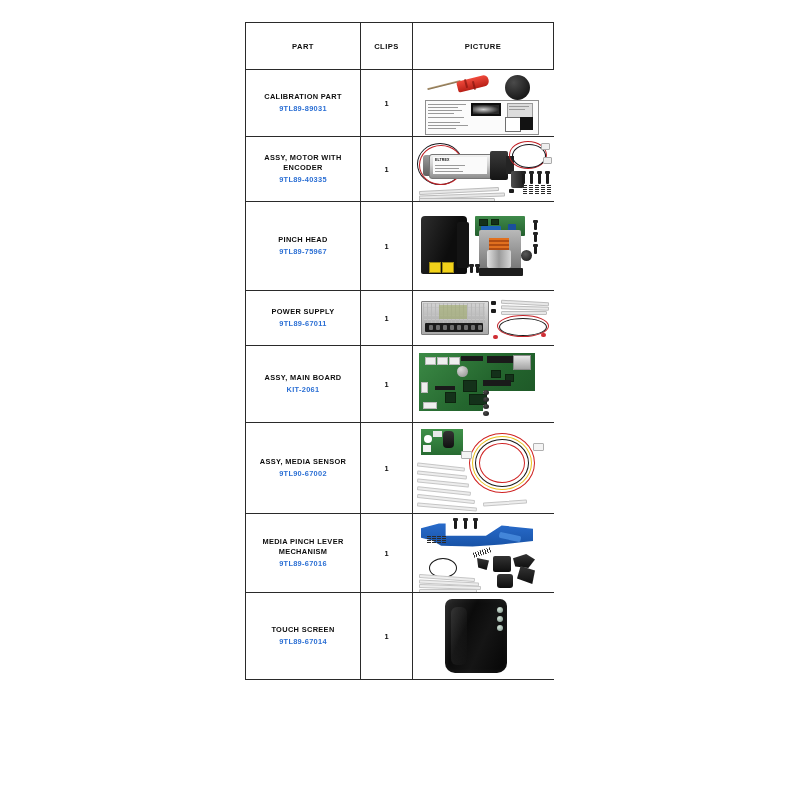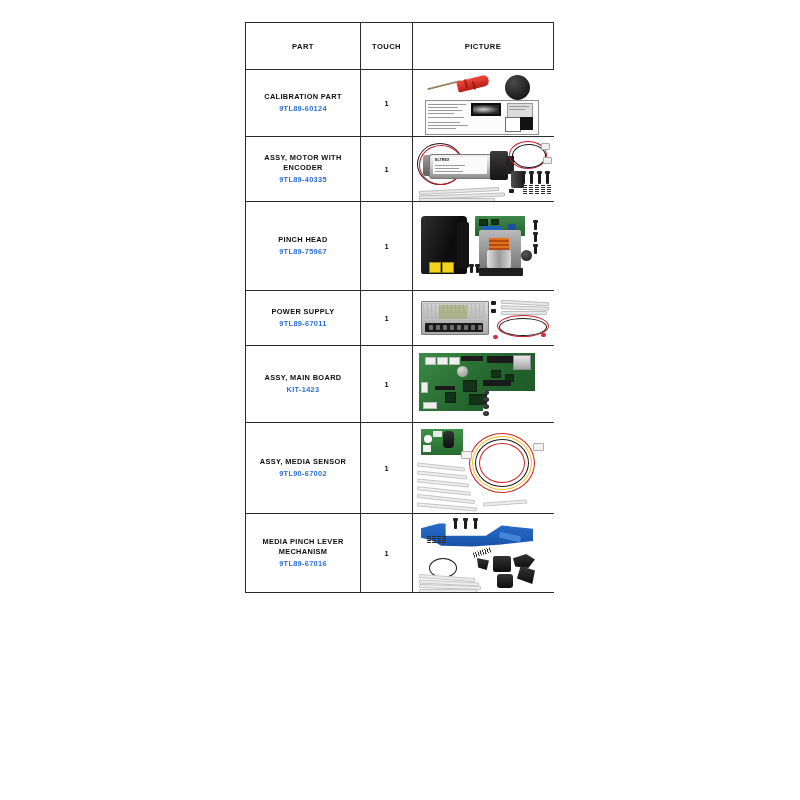--- a/index.html
+++ b/index.html
@@ -264,30 +264,30 @@
 
   <table class="parts">
     <colgroup>
       <col class="c-part">
         <col class="c-amt">
         <col class="c-pic">
     </colgroup>
     <thead>
       <tr>
         <th class="hdr">PART</th>
-        <th class="hdr">TOUCH</th>
+        <th class="hdr">CLIPS</th>
         <th class="hdr">PICTURE</th>
       </tr>
     </thead>
     <tbody>
 
       <tr>
         <td class="part">
           <div class="pname">CALIBRATION PART</div>
-          <div class="pnum">9TL89-60124</div>
+          <div class="pnum">9TL89-89031</div>
         </td>
         <td class="amt">1</td>
         <td class="pic">
           <div class="photo ph1">
             <div class="sheet"></div>
             <div class="ln" style="left:15px;top:34px;width:38px;"></div>
             <div class="ln" style="left:15px;top:37px;width:30px;"></div>
             <div class="ln" style="left:15px;top:40px;width:34px;"></div>
             <div class="ln" style="left:15px;top:43px;width:26px;"></div>
             <div class="ln" style="left:15px;top:47px;width:36px;"></div>
@@ -421,21 +421,21 @@
             <div class="wire-bk" style="left:86px;top:27px;width:46px;height:16px;"></div>
             <div class="lug" style="left:80px;top:44px;"></div>
             <div class="lug" style="left:128px;top:42px;"></div>
           </div>
         </td>
       </tr>
 
       <tr>
         <td class="part">
           <div class="pname">ASSY, MAIN BOARD</div>
-          <div class="pnum">KIT-1423</div>
+          <div class="pnum">KIT-2061</div>
         </td>
         <td class="amt">1</td>
         <td class="pic">
           <div class="photo ph6">
             <div class="mb"></div>
             <div class="mb-notch"></div>
             <div class="conn-w" style="left:12px;top:11px;width:9px;height:6px;"></div>
             <div class="conn-w" style="left:24px;top:11px;width:9px;height:6px;"></div>
             <div class="conn-w" style="left:36px;top:11px;width:9px;height:6px;"></div>
             <div class="conn-b" style="left:48px;top:10px;width:22px;height:5px;"></div>
@@ -518,16 +518,32 @@
             <div class="blk-part" style="left:84px;top:60px;width:16px;height:14px;border-radius:3px;"></div>
             <div class="tie2" style="left:6px;top:62px;width:54px;transform:rotate(4deg);"></div>
             <div class="tie2" style="left:6px;top:67px;width:58px;transform:rotate(3deg);"></div>
             <div class="tie2" style="left:6px;top:71px;width:60px;transform:rotate(2deg);"></div>
             <div class="tie2" style="left:6px;top:75px;width:56px;"></div>
           </div>
         </td>
       </tr>
 
 
+      <tr>
+        <td class="part">
+          <div class="pname">TOUCH SCREEN</div>
+          <div class="pnum">9TL89-67014</div>
+        </td>
+        <td class="amt">1</td>
+        <td class="pic">
+          <div class="photo ph10">
+            <div class="ts"></div>
+            <div class="ts-gl"></div>
+            <div class="ts-btn" style="top:14px;"></div>
+            <div class="ts-btn" style="top:23px;"></div>
+            <div class="ts-btn" style="top:32px;"></div>
+          </div>
+        </td>
+      </tr>
 
     </tbody>
   </table>
 </div>
 
 </body></html>

